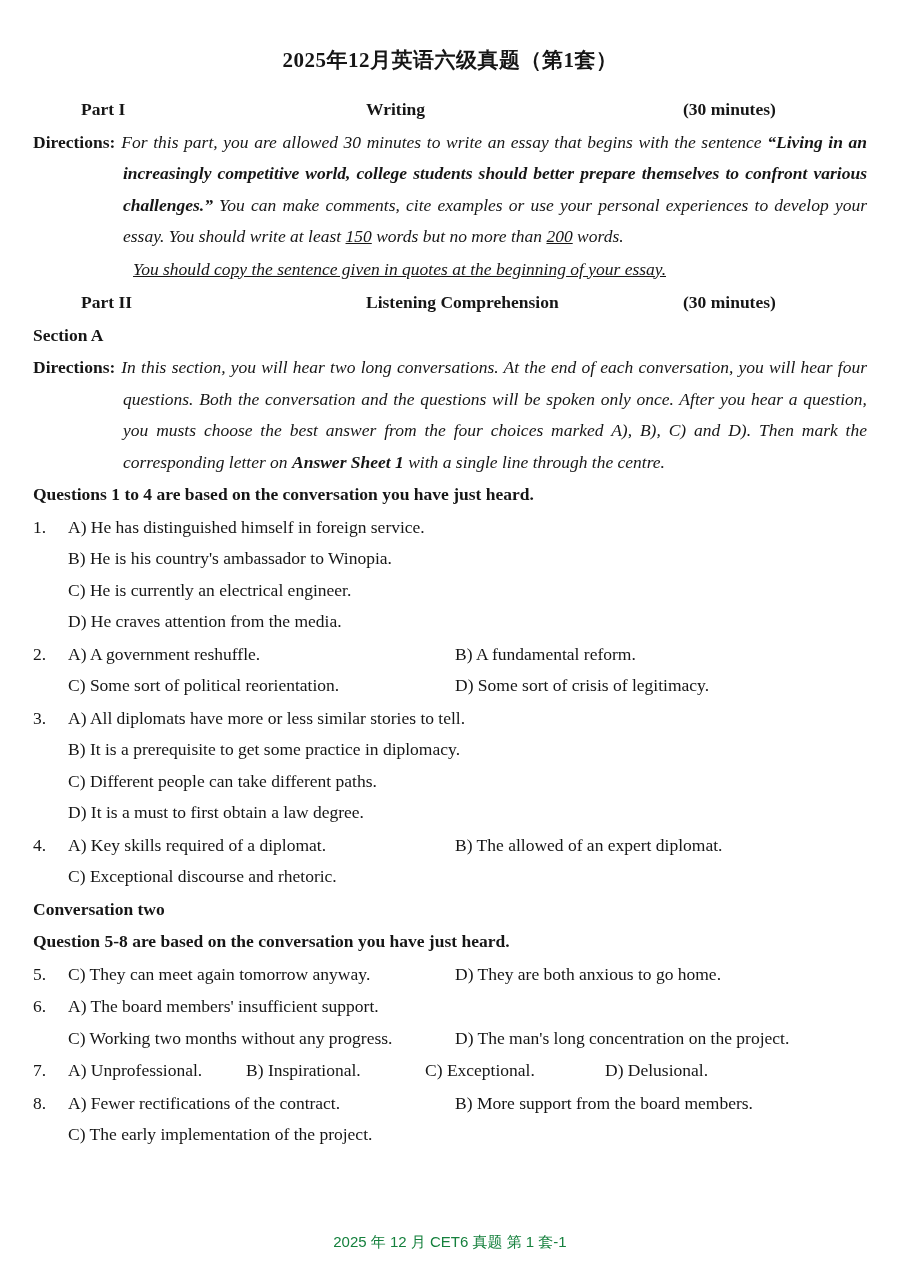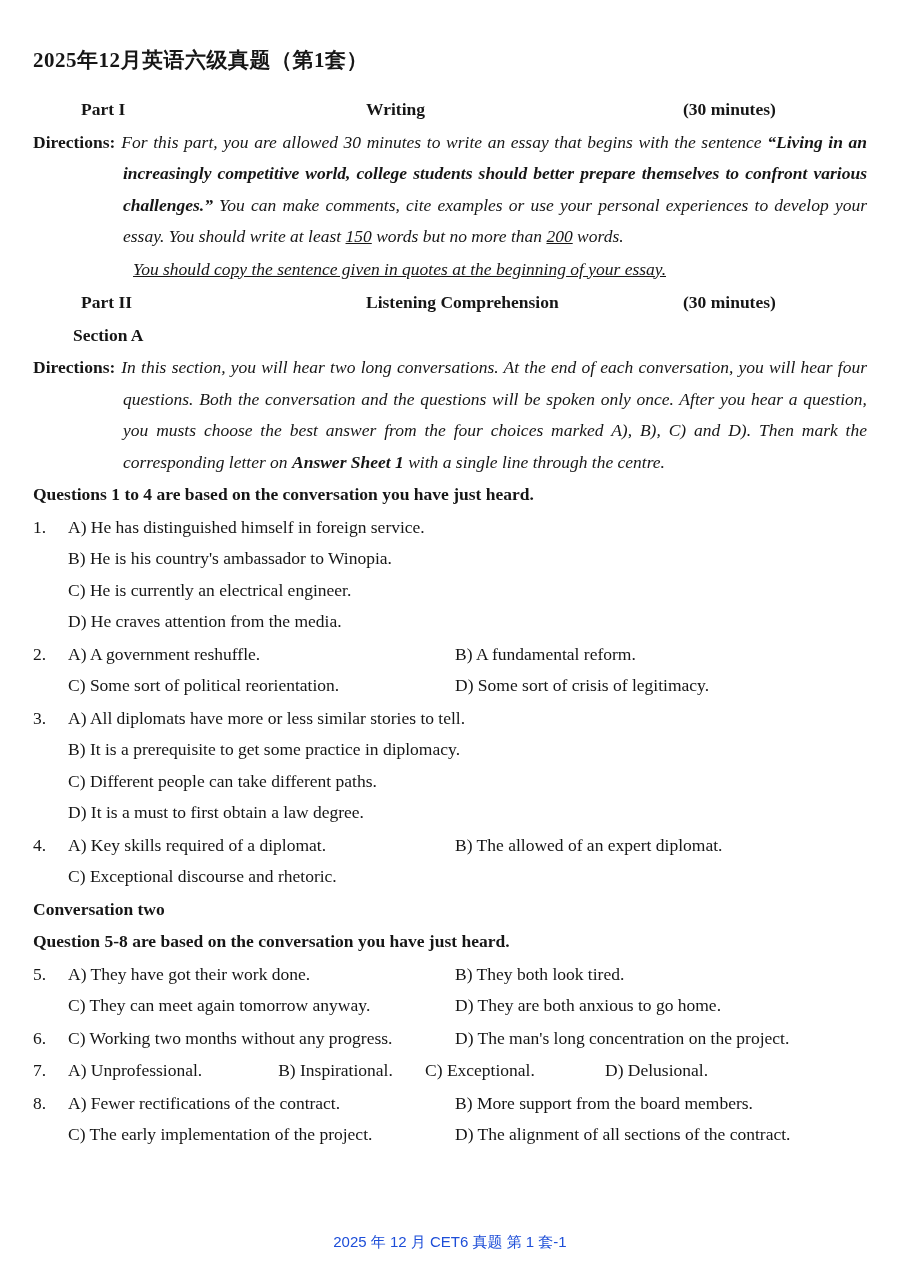--- a/index.html
+++ b/index.html
@@ -9,42 +9,41 @@
     height: 1264px;
     position: relative;
     font-family: "Liberation Serif", "DejaVu Serif", serif;
     font-size: 17.5px;
     color: #161616;
     overflow: hidden;
   }
   .page { padding: 46px 33px 0 33px; }
 
   .doc-title {
-    text-align: left;
+    text-align: center;
     font-weight: bold;
     font-size: 21px;
     margin-bottom: 20px;
     letter-spacing: 0.5px;
   }
 
   .part-header {
     display: flex;
     font-weight: bold;
     line-height: 31.5px;
     margin-bottom: 1px;
   }
   .part-label { width: 285px; margin-left: 48px; }
   .part-heading { width: 282px; }
   .part-time { flex: 1; margin-left: 35px; }
 
   .section-label {
     font-weight: bold;
     line-height: 31.5px;
     margin-bottom: 1px;
-    margin-left: 40px;
   }
 
   .directions {
     line-height: 31.5px;
     text-align: justify;
     padding-left: 90px;
     text-indent: -90px;
     margin-bottom: 1px;
   }
   .dir-label { font-weight: bold; font-style: normal; padding-right: 6px; }
@@ -71,33 +70,33 @@
     line-height: 31.5px;
     margin-bottom: 1px;
   }
   .qnum { width: 35px; flex: 0 0 35px; }
   .opts { flex: 1; }
   .opt { display: block; }
   .row { display: flex; }
   .c1 { width: 359px; flex: 0 0 359px; }
   .c2 { flex: 1; margin-left: 28px; }
   .q4a { width: 178px; flex: 0 0 178px; }
-  .q4b { width: 179px; flex: 0 0 179px; text-align: center; }
+  .q4b { width: 179px; flex: 0 0 179px; }
   .q4c { width: 180px; flex: 0 0 180px; }
   .q4d { flex: 1; }
 
   .page-footer {
     position: absolute;
     bottom: 12px;
     left: 0;
     width: 100%;
     text-align: center;
     font-size: 15px;
     font-family: "Liberation Sans", "DejaVu Sans", sans-serif;
-    color: #1d4ed8;
+    color: #15803d;
   }
 </style>
 </head>
 <body>
 
 <div class="page">
 
   <div class="doc-title">2025年12月英语六级真题（第1套）</div>
 
   <div class="part-header">
@@ -170,34 +169,31 @@
   </div>
 
   <div class="q-heading">Conversation two</div>
 
   <div class="q-heading">Question 5-8 are based on the conversation you have just heard.</div>
 
   <div class="question">
     <span class="qnum">5.</span>
     <div class="opts">
       <div class="row">
-        <span class="c1">A) They have got their work done.</span>
-        <span class="c2">B) They both look tired.</span>
-      </div>
-      <div class="row">
         <span class="c1">C) They can meet again tomorrow anyway.</span>
         <span class="c2">D) They are both anxious to go home.</span>
       </div>
     </div>
   </div>
 
   <div class="question">
     <span class="qnum">6.</span>
     <div class="opts">
       <div class="row">
+        <span class="c1">A) The board members' insufficient support.</span>
       </div>
       <div class="row">
         <span class="c1">C) Working two months without any progress.</span>
         <span class="c2">D) The man's long concentration on the project.</span>
       </div>
     </div>
   </div>
 
   <div class="question">
     <span class="qnum">7.</span>
@@ -213,20 +209,19 @@
 
   <div class="question">
     <span class="qnum">8.</span>
     <div class="opts">
       <div class="row">
         <span class="c1">A) Fewer rectifications of the contract.</span>
         <span class="c2">B) More support from the board members.</span>
       </div>
       <div class="row">
         <span class="c1">C) The early implementation of the project.</span>
-        <span class="c2">D) The alignment of all sections of the contract.</span>
       </div>
     </div>
   </div>
 
 </div>
 
 <div class="page-footer">2025 年 12 月 CET6 真题 第 1 套-1</div>
 
 </body></html>

